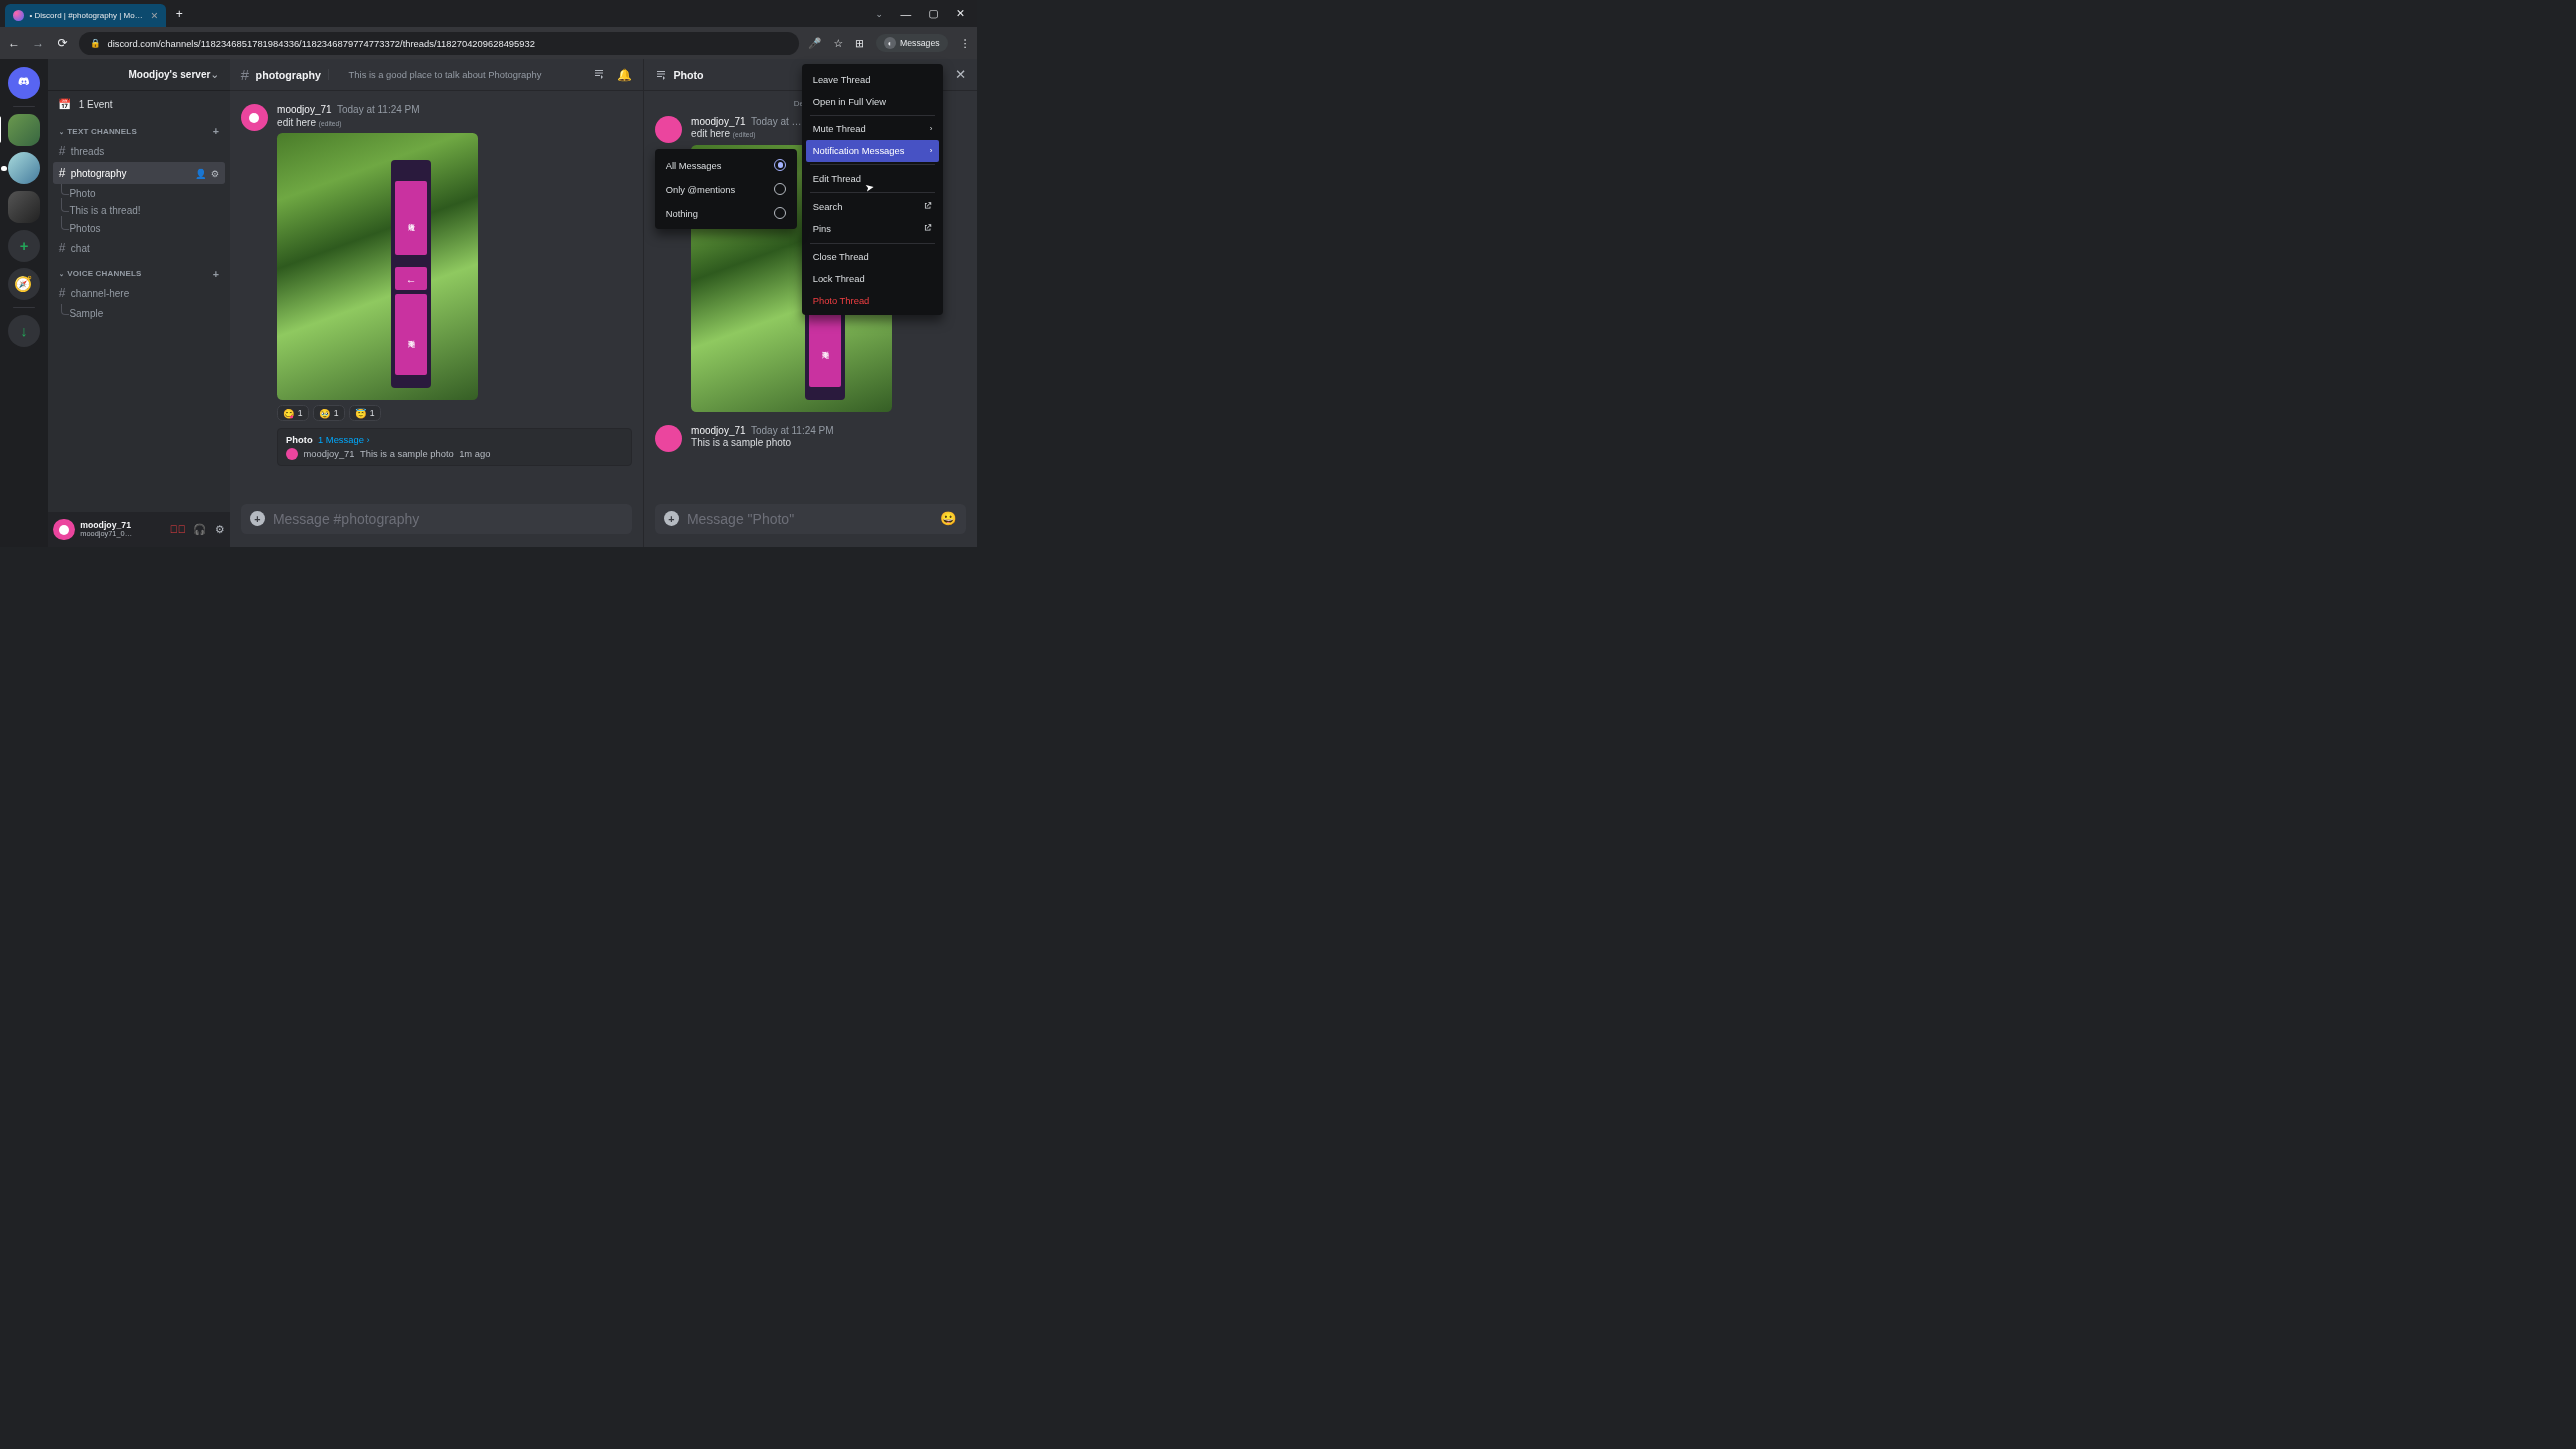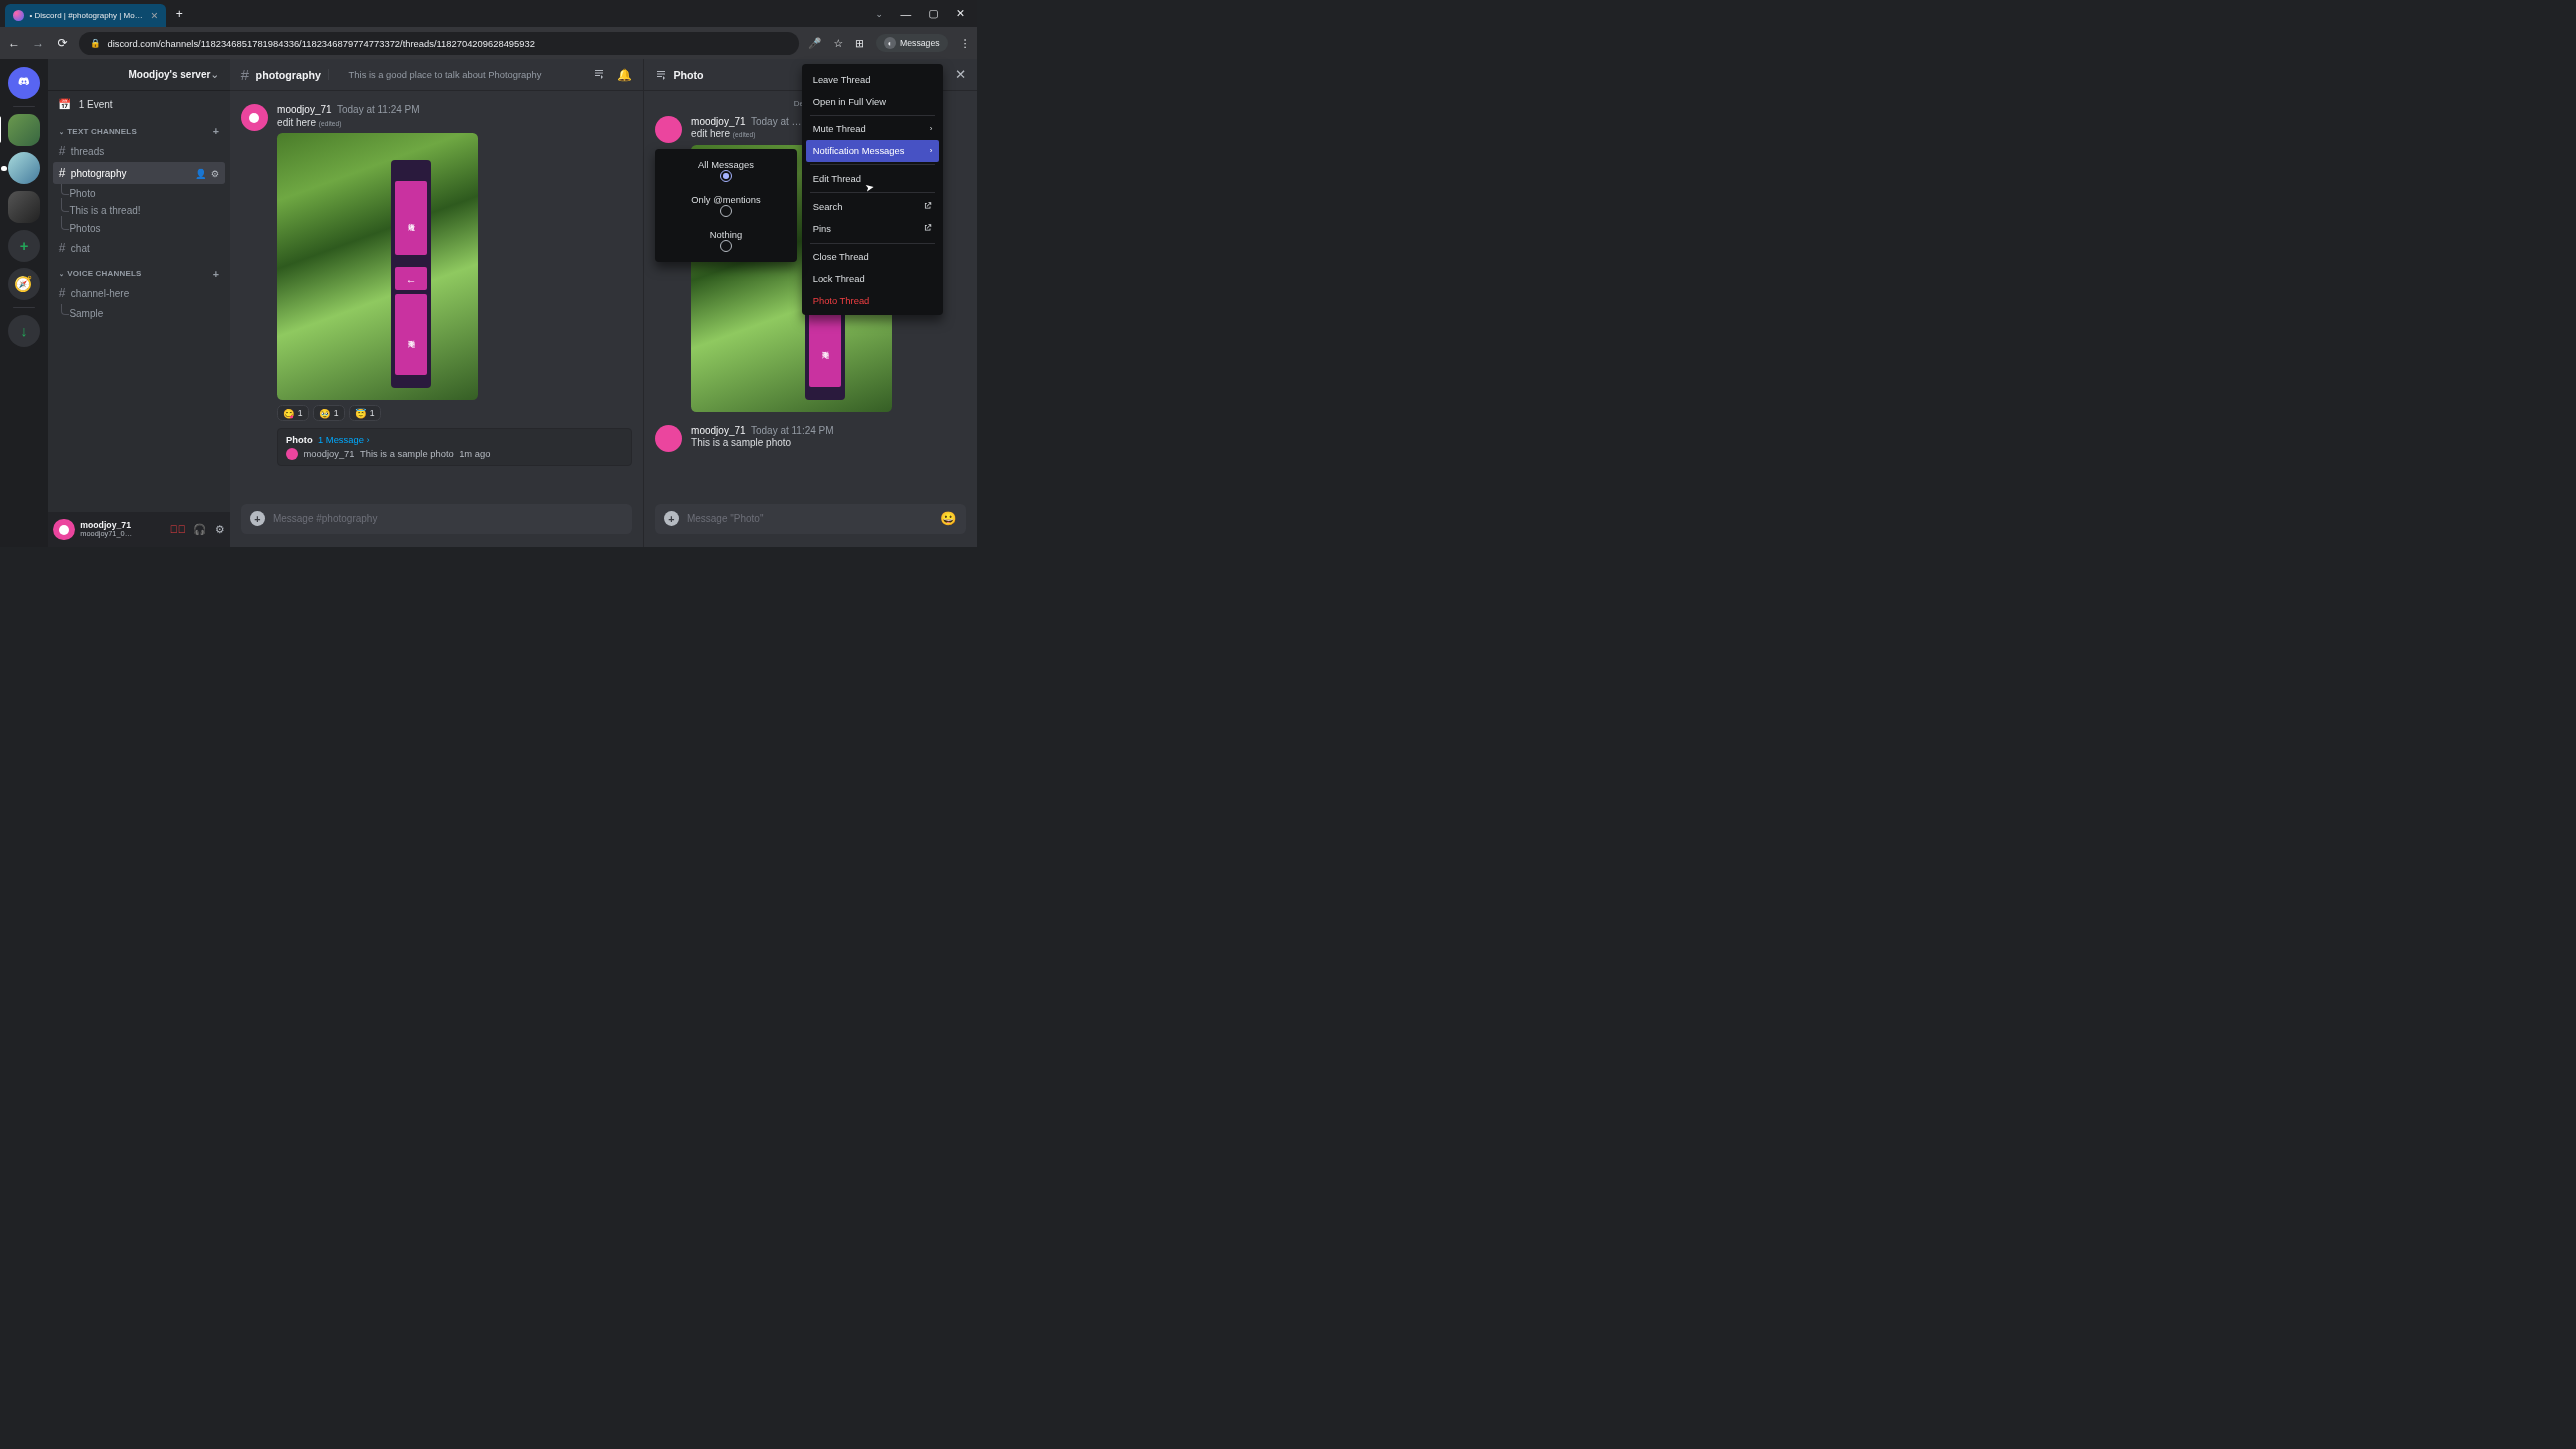--- a/index.html
+++ b/index.html
@@ -101,21 +101,21 @@
 
   .thread-preview { margin-top: 6.7px; background: #2b2d31; border-radius: 4px; padding: 5.4px 8px; border: 0.7px solid #26272b; cursor: pointer; }
   .thread-preview-top { display: flex; align-items: center; gap: 5.4px; font-size: 9.4px; }
   .thread-preview-top .tname { font-weight: 600; color: #f2f3f5; }
   .thread-preview-top .tcount { color: #00a8fc; font-weight: 500; }
   .thread-preview-bottom { display: flex; align-items: center; gap: 5.4px; margin-top: 2.7px; font-size: 9.4px; color: #b5bac1; }
   .mini-avatar { width: 12px; height: 12px; border-radius: 50%; background: #eb459e; }
 
   .composer { margin: 0 10.7px 13.4px 10.7px; background: #383a40; border-radius: 5.4px; height: 29.5px; display: flex; align-items: center; padding: 0 9.4px; gap: 8px; }
   .composer-add { width: 14.8px; height: 14.8px; border-radius: 50%; background: #b5bac1; color: #383a40; display: flex; align-items: center; justify-content: center; font-weight: bold; cursor: pointer; font-size: 10.7px; }
-  .composer-input { flex: 1; color: #6d6f78; font-size: 10px; }
+  .composer-input { flex: 1; color: #6d6f78; font-size: 14px; }
   .composer-emoji { color: #b5bac1; font-size: 13.4px; cursor: pointer; }
 
   
   .thread-pane { width: 334px; background: #313338; border-left: 0.7px solid #26272b; display: flex; flex-direction: column; position: relative; }
   .thread-header { height: 32px; display: flex; align-items: center; padding: 0 10.7px; gap: 6.7px; border-bottom: 0.7px solid #26272b; }
   .thread-header-actions { margin-left: auto; display: flex; gap: 12px; color: #b5bac1; font-size: 12px; align-items: center; }
   .close-thread { cursor: pointer; font-size: 13.4px; }
 
   .thread-messages { flex: 1; padding: 8px 10.7px 0 10.7px; overflow: hidden; }
   .date-divider { text-align: center; font-size: 8px; color: #949ba4; margin-bottom: 5.4px; }
@@ -124,21 +124,21 @@
   
   .context-menu { position: absolute; right: 34px; top: 5.4px; width: 141px; background: #111214; border-radius: 4px; padding: 4px; box-shadow: 0 5.4px 10.7px rgba(0,0,0,0.5); z-index: 20; }
   .menu-item { display: flex; align-items: center; justify-content: space-between; padding: 5.4px 6.7px; border-radius: 2px; font-size: 9.4px; color: #dbdee1; cursor: pointer; }
   .menu-item.highlighted { background: #4752c4; color: #fff; }
   .menu-item.danger { color: #f23f42; }
   .menu-divider { height: 0.7px; background: #2e2f34; margin: 2.7px 4px; }
   .menu-chevron, .menu-ext { font-size: 8px; color: inherit; }
 
   
   .submenu { position: absolute; right: 180px; top: 90px; width: 142px; background: #111214; border-radius: 4px; padding: 4px; box-shadow: 0 5.4px 10.7px rgba(0,0,0,0.5); z-index: 21; }
-  .radio-item { display: flex; align-items: center; justify-content: space-between; padding: 6px 6.7px; border-radius: 2px; font-size: 9.4px; color: #dbdee1; cursor: pointer; flex-direction: column; }
+  .radio-item { display: flex; align-items: center; justify-content: space-between; padding: 6px 6.7px; border-radius: 2px; font-size: 9.4px; color: #dbdee1; cursor: pointer; }
   .radio-outer { width: 12px; height: 12px; border: 1.3px solid #b5bac1; border-radius: 50%; display: flex; align-items: center; justify-content: center; }
   .radio-outer.selected { border-color: #a5b3ff; }
   .radio-inner { width: 5.4px; height: 5.4px; background: #a5b3ff; border-radius: 50%; }
 
   
   .cursor { position: absolute; right: 103px; top: 122px; font-size: 10.7px; color: #fff; z-index: 30; transform: rotate(-10deg); pointer-events: none; }
 
   .icon-svg { width:12px; height:12px; }
   .ext-icon { width:9.4px; height:9.4px; }
 </style>

